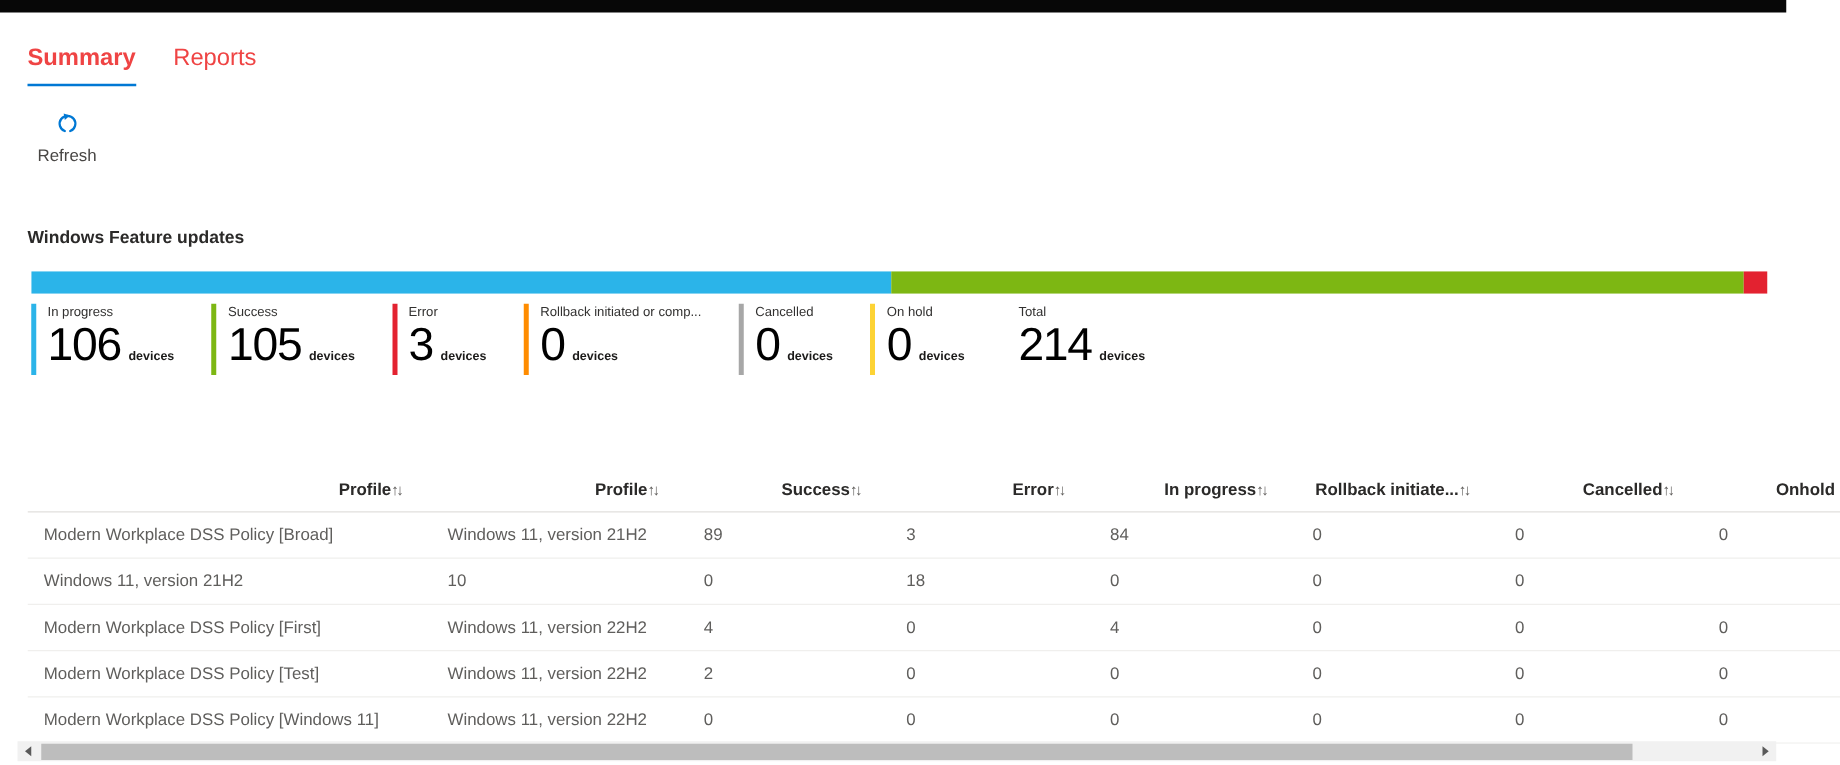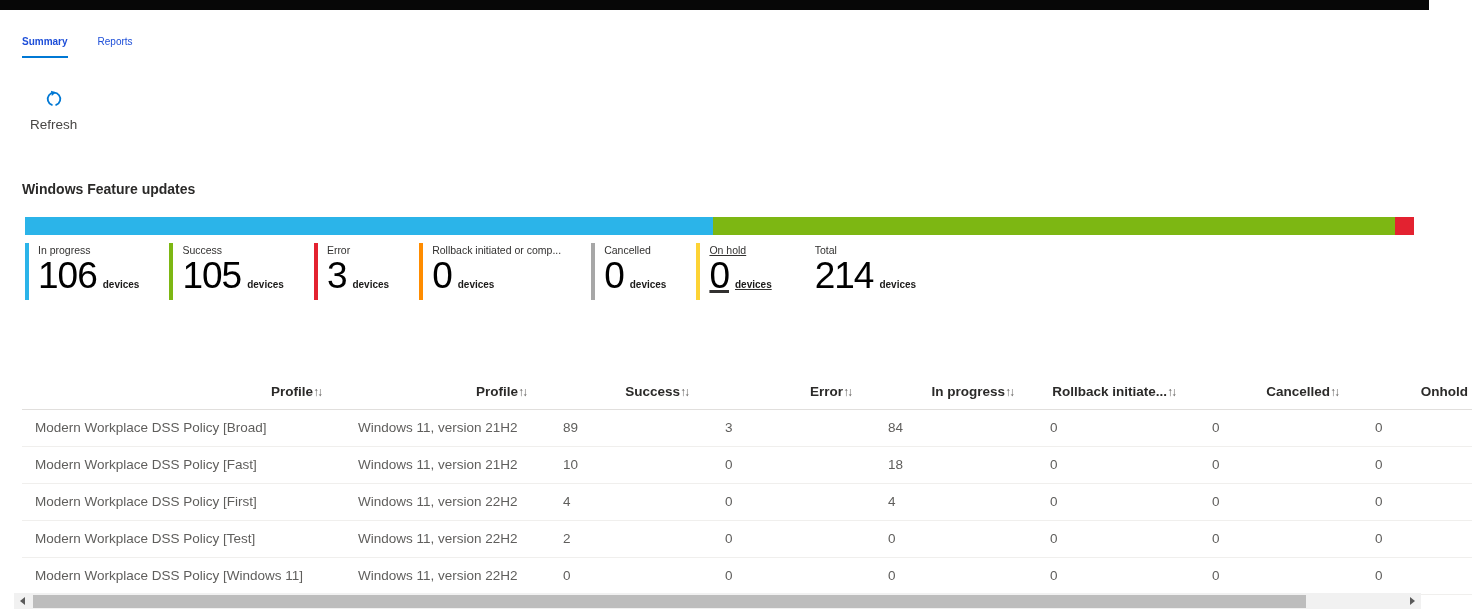--- a/index.html
+++ b/index.html
@@ -4,21 +4,21 @@
 <style>
   * { margin:0; padding:0; box-sizing:border-box; }
   html,body { width:1472px; height:612px; background:#fff; overflow:hidden;
     font-family:"Liberation Sans","DejaVu Sans",sans-serif; color:#323130; }
   .app { position:relative; width:1472px; height:612px; background:#fff; }
 
   .topbar { position:absolute; top:0; left:0; width:1429px; height:10px; background:#070707; }
 
   
   .tabs { position:absolute; top:36px; left:22px; display:flex; gap:30px; }
-  .tab { font-size:10px; color:#1d4ed8; padding-bottom:9px; cursor:pointer; border-bottom:2px solid transparent; }
+  .tab { font-size:19px; color:#ef4444; padding-bottom:9px; cursor:pointer; border-bottom:2px solid transparent; }
   .tab.active { font-weight:700; border-bottom:2px solid #0078d4; }
 
   
   .refresh { position:absolute; top:90px; left:30px; display:flex; align-items:center; gap:9px;
     background:none; border:none; cursor:pointer; font-family:inherit;flex-direction:column; }
   .refresh-label { font-size:13.5px; color:#484644; }
 
   .lastref { position:absolute; top:124px; left:22px; font-size:14px; font-weight:700; color:#2b2a29; }
 
   .sect-title { position:absolute; top:181px; left:22px; font-size:14px; font-weight:700; color:#2b2a29; }
@@ -116,21 +116,21 @@
       <span class="tile-unit">devices</span>
     </div>
   </div>
       <div class="tile" style="border-left-color: rgb(167, 167, 167);">
     <div class="tile-label">Cancelled</div>
     <div class="tile-numrow">
       <span class="tile-value">0</span>
       <span class="tile-unit">devices</span>
     </div>
   </div>
-      <div class="tile" style="border-left-color: rgb(253, 211, 53); text-decoration: underline;">
+      <div class="tile" style="border-left-color: rgb(253, 211, 53);">
     <div class="tile-label">On hold</div>
     <div class="tile-numrow">
       <span class="tile-value">0</span>
       <span class="tile-unit">devices</span>
     </div>
   </div>
       <div class="tile" style="border-left-color: transparent;">
     <div class="tile-label">Total</div>
     <div class="tile-numrow">
       <span class="tile-value">214</span>
@@ -179,21 +179,20 @@
           <div class="cell">Modern Workplace DSS Policy [Broad]</div>
           <div class="cell">Windows 11, version 21H2</div>
           <div class="cell">89</div>
           <div class="cell">3</div>
           <div class="cell">84</div>
           <div class="cell">0</div>
           <div class="cell">0</div>
           <div class="cell">0</div>
         </div>
         <div class="trow">
-          <div class="cell">Modern Workplace DSS Policy [Fast]</div>
           <div class="cell">Windows 11, version 21H2</div>
           <div class="cell">10</div>
           <div class="cell">0</div>
           <div class="cell">18</div>
           <div class="cell">0</div>
           <div class="cell">0</div>
           <div class="cell">0</div>
         </div>
         <div class="trow">
           <div class="cell">Modern Workplace DSS Policy [First]</div>

